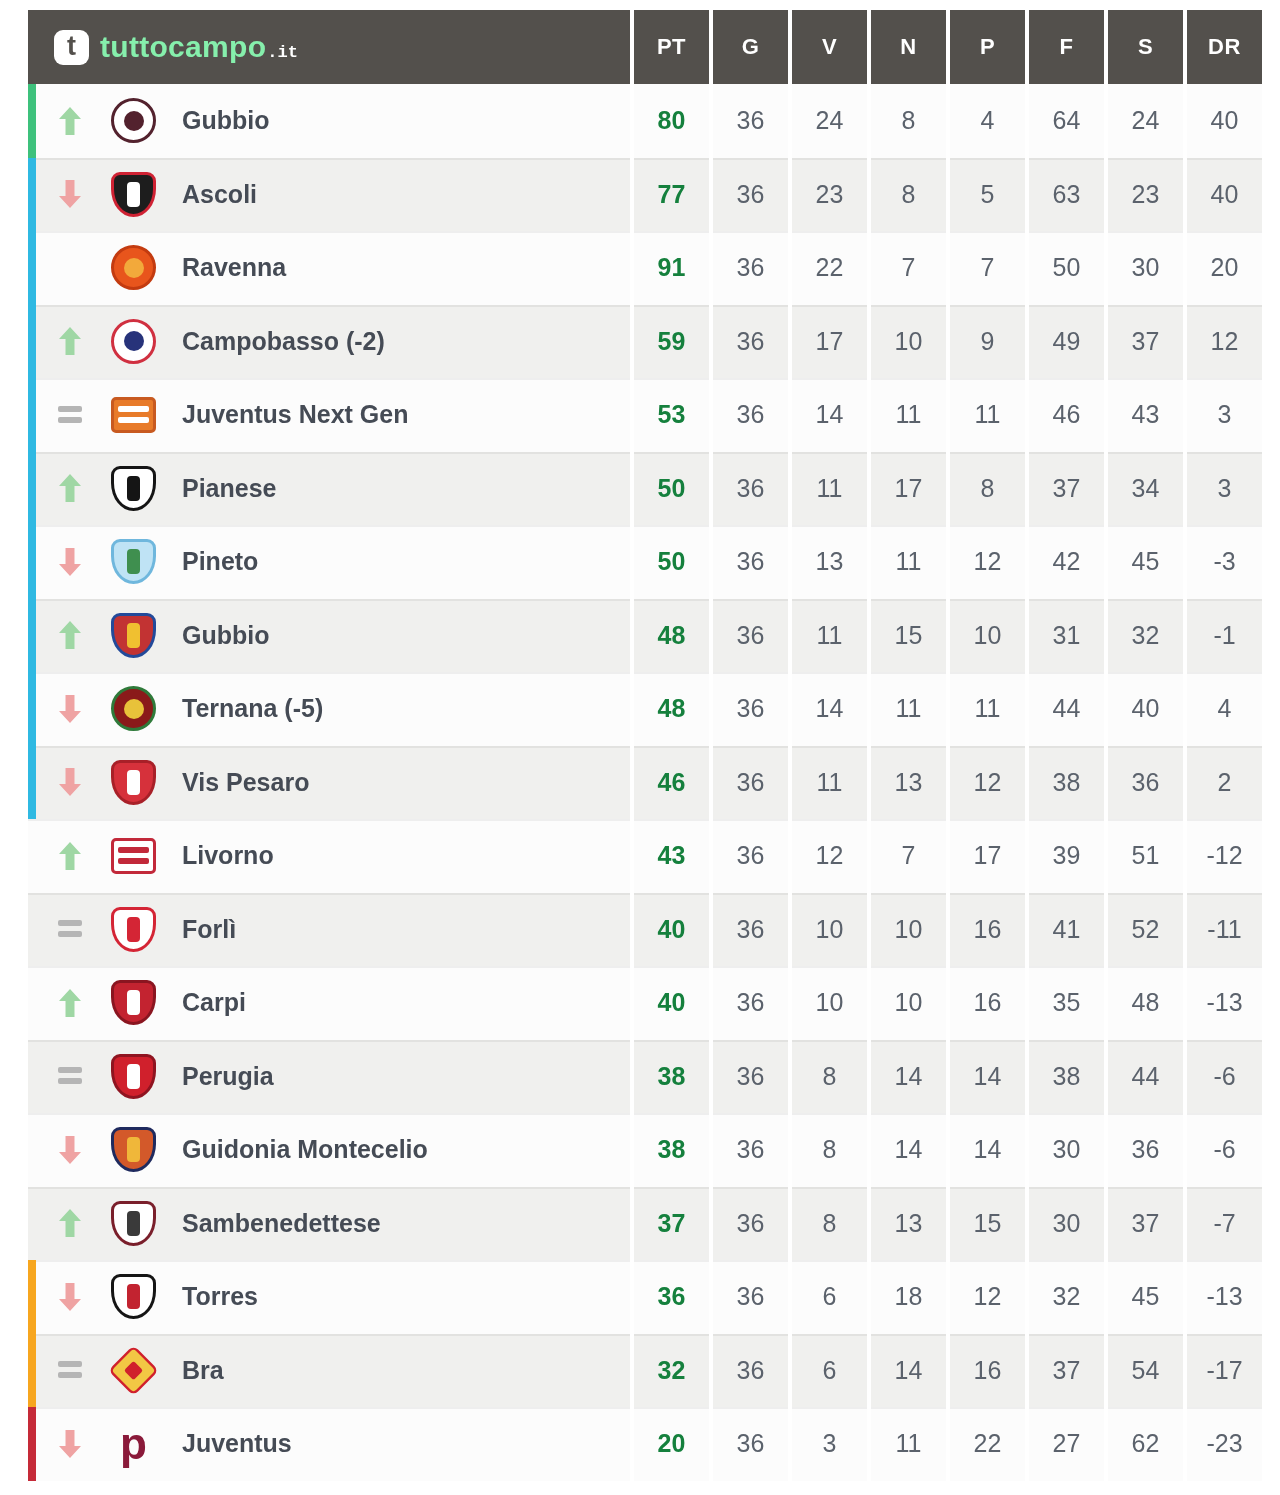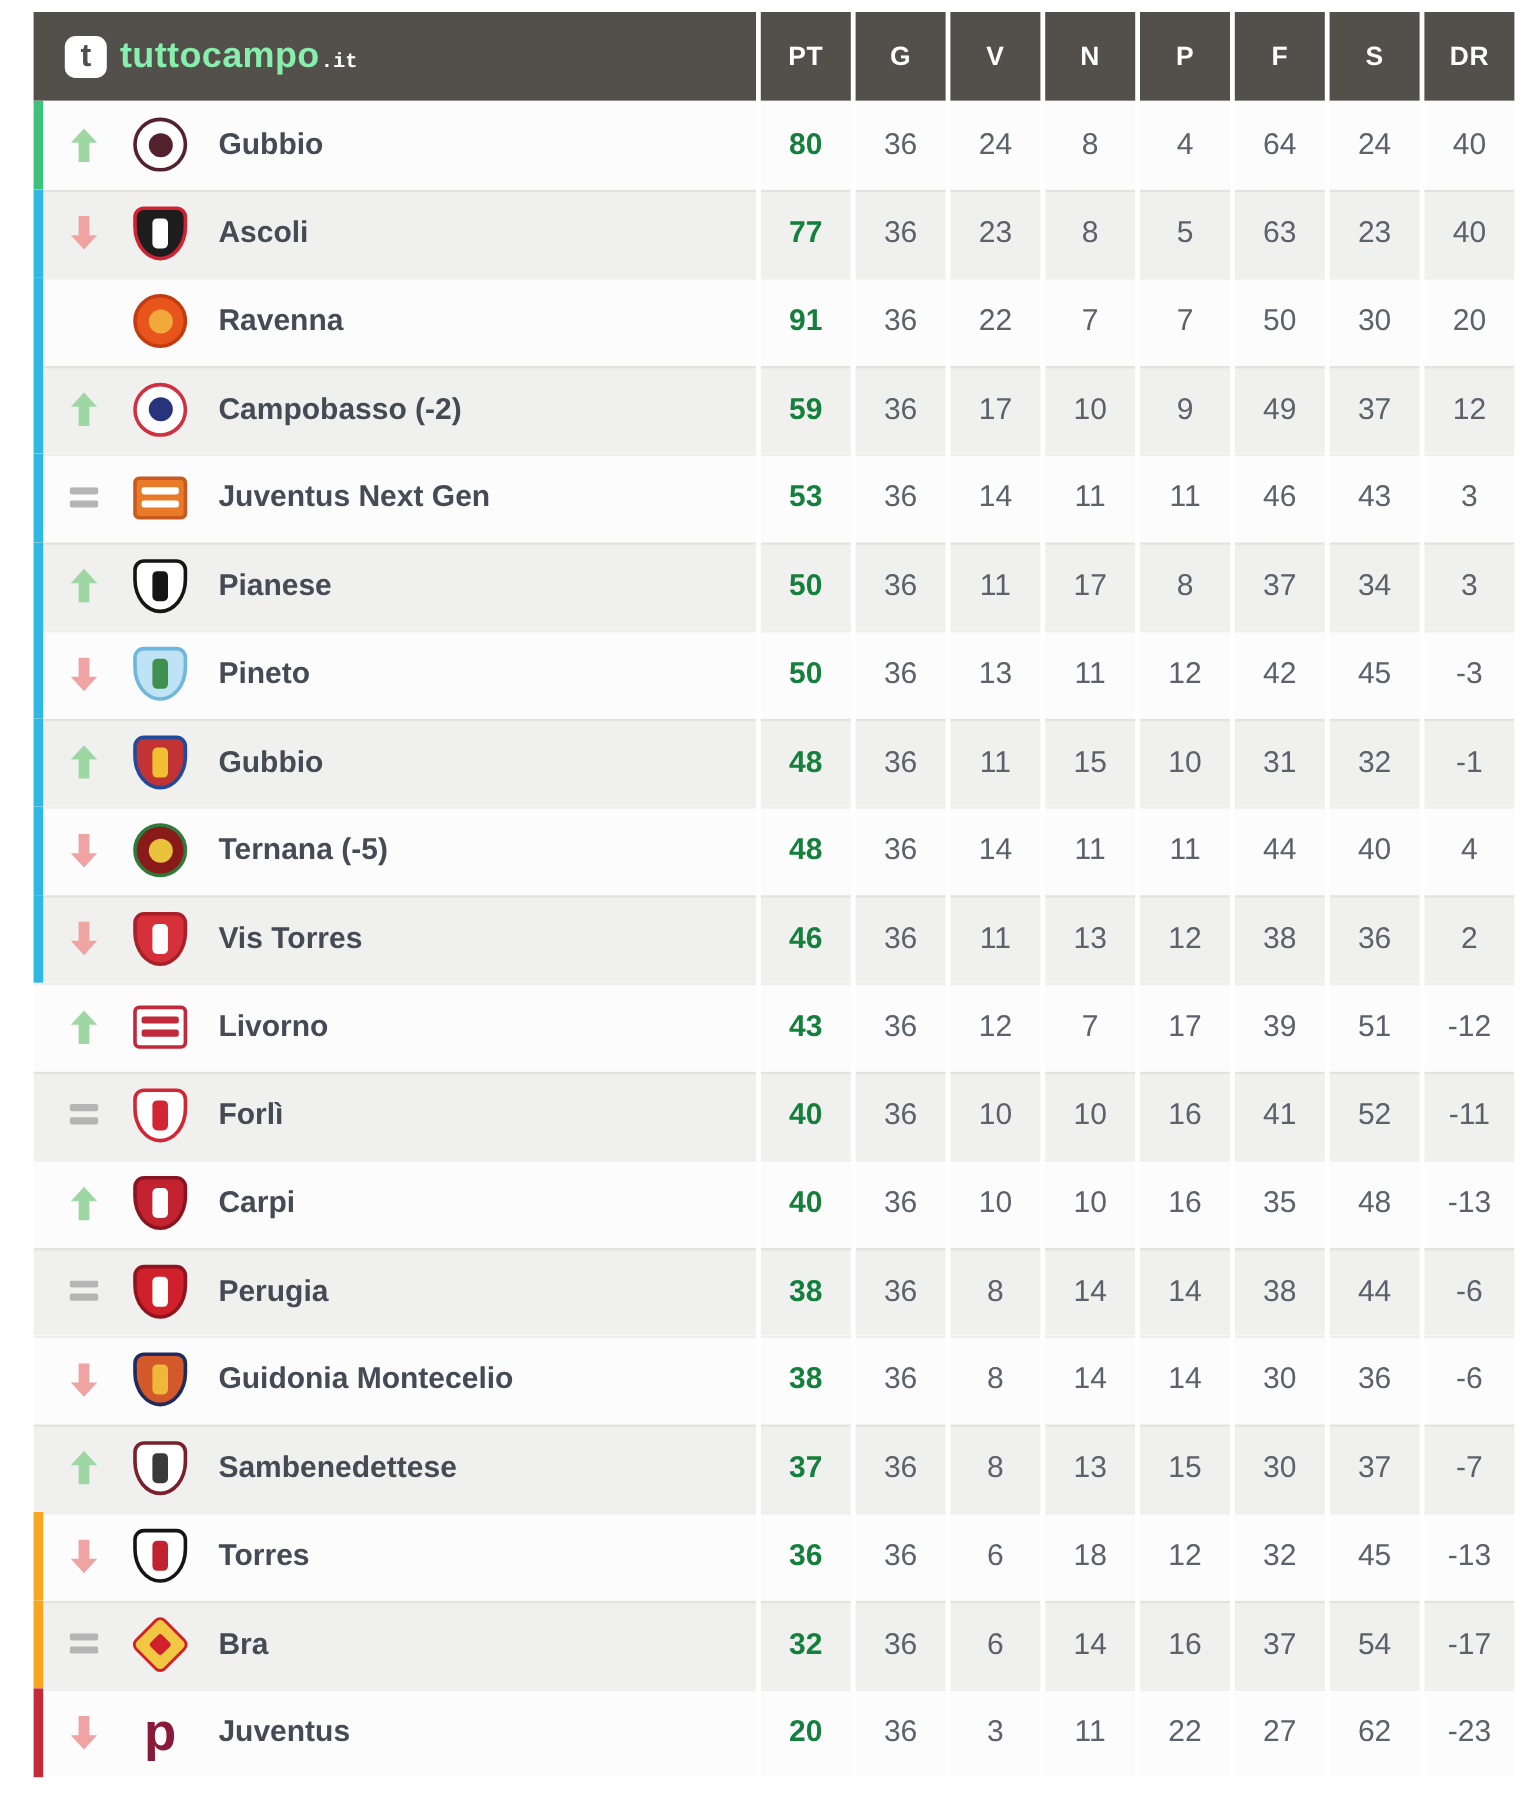--- a/index.html
+++ b/index.html
@@ -330,21 +330,21 @@
         <svg class="t-down" width="22" height="28" viewBox="0 0 22 28">
               <path fill="currentColor" d="M11 28 L0 16 L6.5 16 L6.5 0 L15.5 0 L15.5 16 L22 16 Z"></path>
             </svg>
 
       </div>
       <div class="logo shield" style="--c1: #d6313b; --c2: #a82028; --c3: #ffffff;">
         <div class="shape">
               <div class="core"></div>
             </div>
       </div>
-      <span class="team-name">Vis Torres</span>
+      <span class="team-name">Vis Pesaro</span>
     </div>
     <div class="num pt c-pt">46</div>
     <div class="num c-g">36</div>
     <div class="num c-v">11</div>
     <div class="num c-n">13</div>
     <div class="num c-p">12</div>
     <div class="num c-f">38</div>
     <div class="num c-s">36</div>
     <div class="num c-dr">2</div>
   </div>

